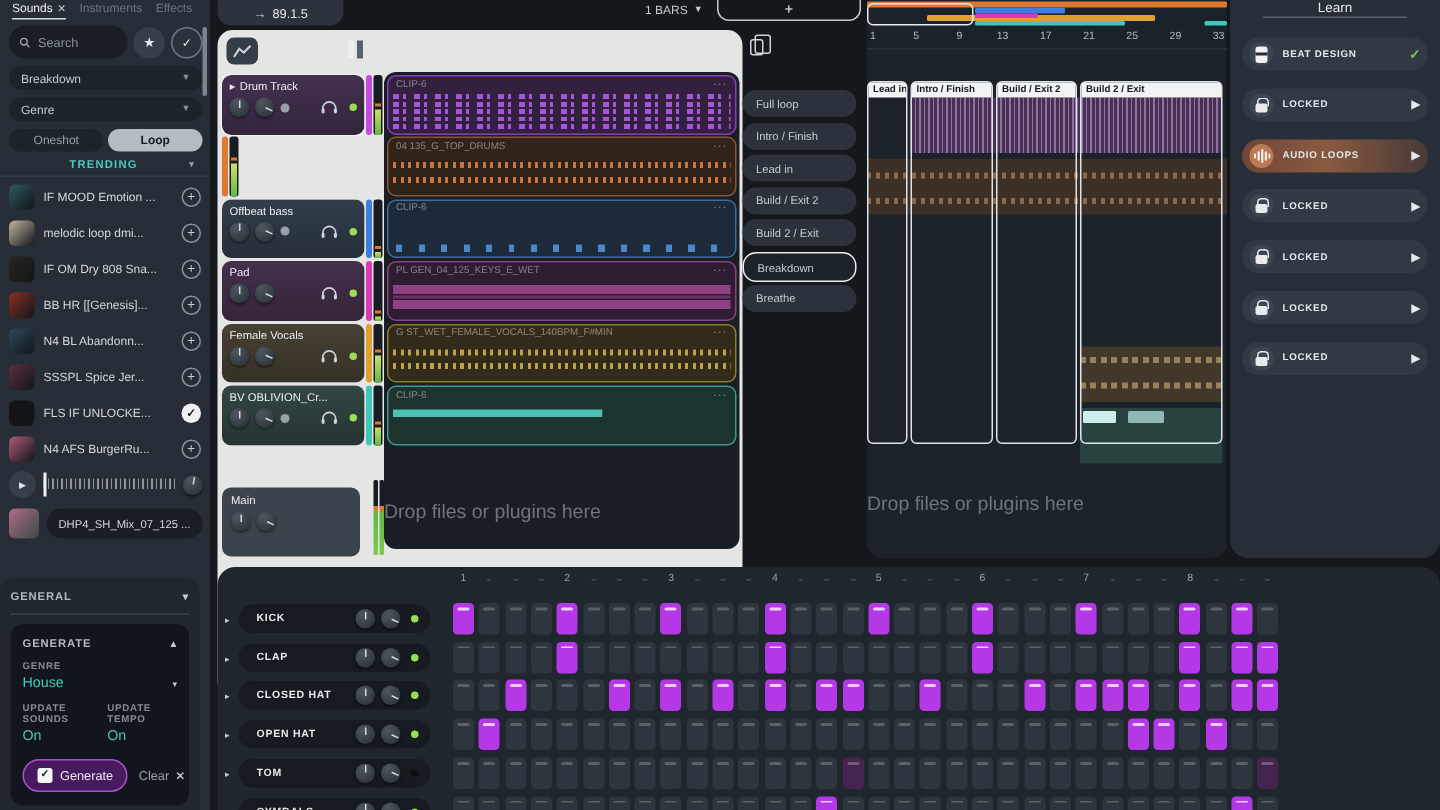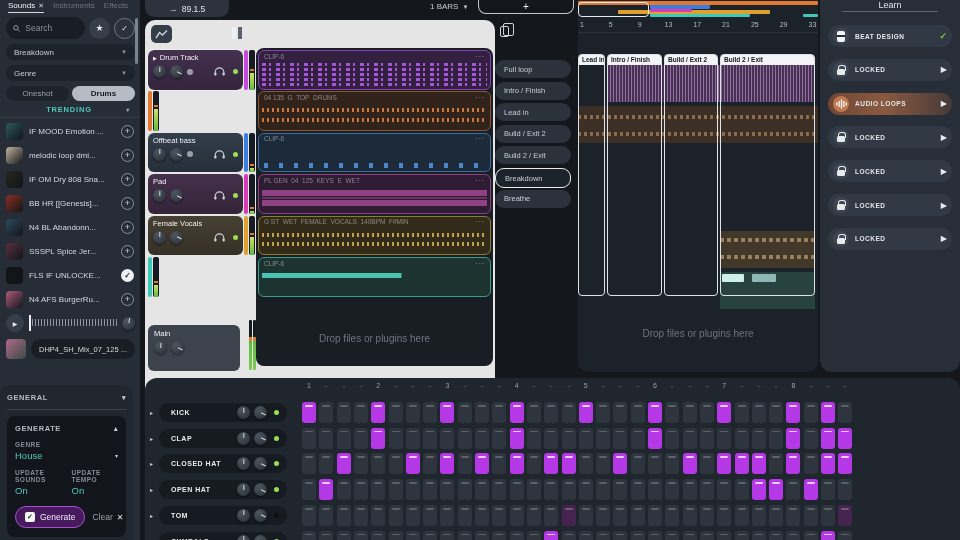--- a/index.html
+++ b/index.html
@@ -100,21 +100,21 @@
       repeating-linear-gradient(90deg,var(--ac) 0 4px,transparent 4px 7px,var(--ac) 7px 9px,transparent 9px 14px)}
   .pat-wave2{background-image:
       repeating-linear-gradient(90deg,var(--ac) 0 2px,transparent 2px 5px),
       repeating-linear-gradient(90deg,var(--ac) 0 2px,transparent 2px 5px);
       background-size:100% 4px,100% 4px;background-position:0 28%,0 75%;background-repeat:no-repeat}
   .pat-bars2{background-image:linear-gradient(var(--ac),var(--ac)),linear-gradient(var(--ac),var(--ac)),linear-gradient(var(--ac2),var(--ac2));
       background-size:100% 6px,100% 6px,100% 2px;background-position:0 22%,0 78%,0 50%;background-repeat:no-repeat}
   .pat-marks{background-image:repeating-linear-gradient(90deg,var(--ac) 0 4px,transparent 4px 15px);
       background-size:98% 5px;background-position:2px 96%;background-repeat:no-repeat}
   .pat-teal{background-image:linear-gradient(var(--ac),var(--ac));background-size:62% 5px;background-position:0 4px;background-repeat:no-repeat}
-  .dropzone{position:absolute;width:100%;text-align:center;font-size:10px;color:#6d7480}
+  .dropzone{position:absolute;width:100%;font-size:13px;color:#6d7480}
 
   
   #sections-col{position:absolute;left:495px;top:20px;width:80px;height:352px}
   .copy-ic{width:9px;height:11px;border:1.2px solid #cfd4da;border-radius:2px;position:relative}
   .copy-ic::before{content:'';position:absolute;left:2px;top:-4px;width:9px;height:11px;border:1.2px solid #cfd4da;border-radius:2px;background:transparent}
   #sec-copy{position:absolute;left:5px;top:6px}
   .sec-pill{position:absolute;left:0;width:76px;height:18px;border-radius:9px;background:#2b323c;color:#c7ccd3;font-size:7.5px;display:flex;align-items:center;padding:0 9px;white-space:nowrap;overflow:hidden}
   .sec-pill.active{background:#1d232b;border:1.5px solid #e8ebee;height:20px}
 
   
@@ -198,21 +198,21 @@
     <div class="dd" style="top:44px">
         <span>Breakdown</span>
         <span class="car">▼</span>
       </div>
     <div class="dd" style="top:65px">
         <span>Genre</span>
         <span class="car">▼</span>
       </div>
     <div class="fmt-toggle">
       <span class="fmt">Oneshot</span>
-      <span class="fmt on">Drums</span>
+      <span class="fmt on">Loop</span>
     </div>
     <div class="trending">
         <span>TRENDING</span>
         <span class="car">▾</span>
       </div>
     <div id="snd-divider"></div>
     <div id="sound-list">
         <div class="snd-item">
           <span class="snd-thumb" style="background: linear-gradient(135deg, rgb(46, 90, 94), rgb(17, 21, 26));"></span>
           <span class="snd-name">IF MOOD Emotion ...</span>
@@ -423,20 +423,40 @@
                   <rect x="8.6" y="5.4" width="2" height="3.2" rx="0.9" fill="#cfd4da"></rect>
                 </svg>
               </span>
               <span class="grn-dot"></span>
             </div>
           </div>
           <span class="trk-stripe" style="background: rgb(224, 160, 48);"></span>
           <span class="vu" style="--vu: 45%;"></span>
         </div>
         <div class="trk" style="top: 237px;">
+          <div class="trk-card" style="background: linear-gradient(rgb(50, 70, 68), rgba(0, 0, 0, 0.25)), rgb(50, 70, 68);">
+            <div class="trk-name">BV OBLIVION_Cr...</div>
+            <div class="knob-row">
+              <span class="knob">
+                <i style="--r:0deg"></i>
+              </span>
+              <span class="knob">
+                <i style="--r:115deg"></i>
+              </span>
+              <span class="mini-dot"></span>
+              <span class="hp">
+                <svg width="11" height="9" viewBox="0 0 11 9">
+                  <path d="M1.2 8V5.2a4.3 4.3 0 0 1 8.6 0V8" stroke="#cfd4da" stroke-width="1.1" fill="none"></path>
+                  <rect x="0.4" y="5.4" width="2" height="3.2" rx="0.9" fill="#cfd4da"></rect>
+                  <rect x="8.6" y="5.4" width="2" height="3.2" rx="0.9" fill="#cfd4da"></rect>
+                </svg>
+              </span>
+              <span class="grn-dot"></span>
+            </div>
+          </div>
           <span class="trk-stripe" style="background: rgb(62, 200, 184);"></span>
           <span class="vu" style="--vu: 30%;"></span>
         </div>
       </div>
     <div id="main-card">
       <div class="trk-name">Main</div>
       <div class="knob-row">
         <span class="knob">
             <i style="--r:0deg"></i>
           </span>

